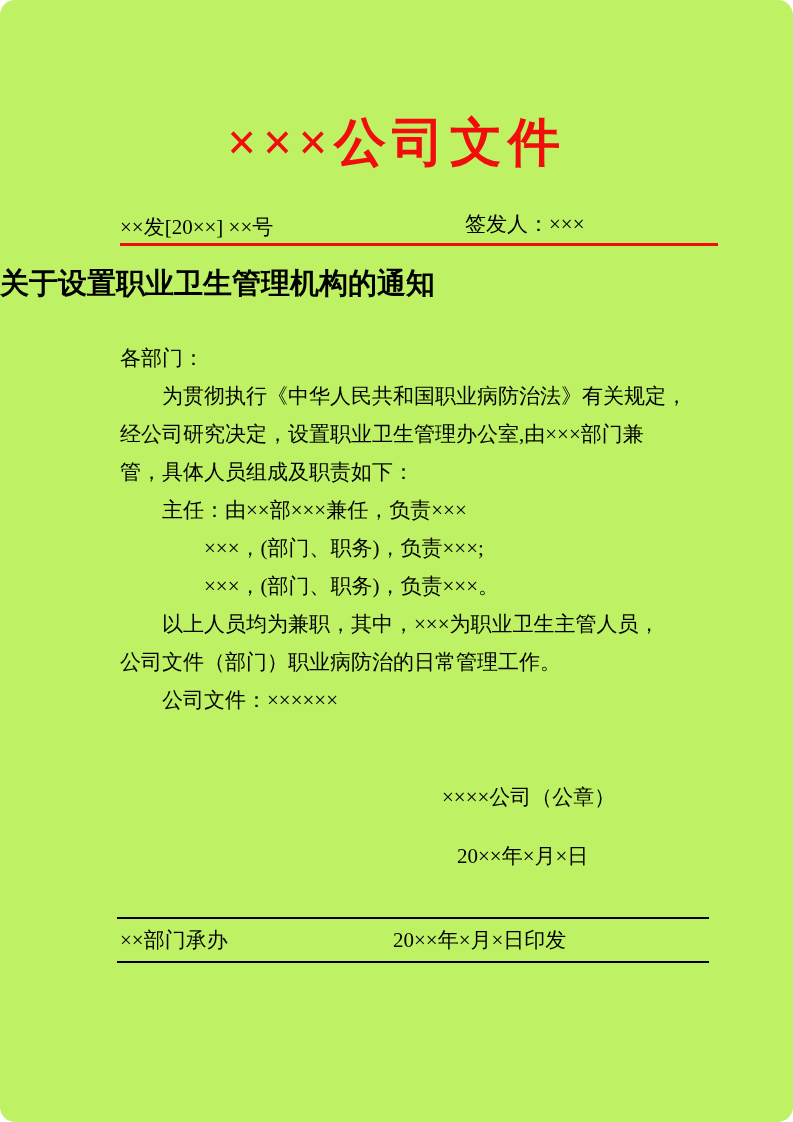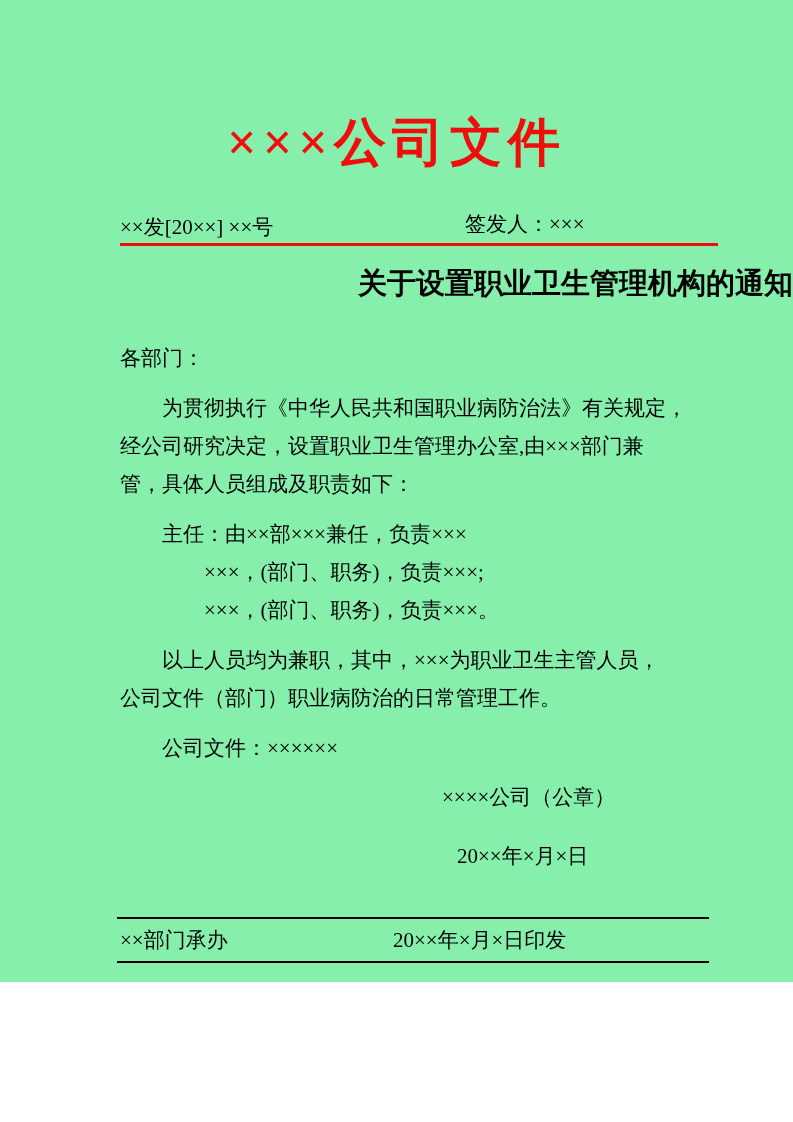--- a/index.html
+++ b/index.html
@@ -3,26 +3,27 @@
 <meta charset="utf-8">
 <style>
   html, body {
     margin: 0;
     padding: 0;
     background: #ffffff;
   }
   .page {
     position: relative;
     width: 793px;
-    height: 982px;
-    background: #86efac;
+    height: 1122px;
+    background: #bef264;
     margin: 0 auto;
     font-family: "Liberation Serif", "DejaVu Serif", serif;
     color: #000000;
     overflow: hidden;
+    border-radius: 15px;
   }
   .company-title {
     position: absolute;
     top: 112px;
     left: 0;
     width: 100%;
     text-align: center;
     font-size: 52px;
     line-height: 62px;
     font-weight: 700;
@@ -53,38 +54,38 @@
     left: 120px;
     width: 598px;
     height: 3px;
     background: #f20d0d;
   }
   .notice-title {
     position: absolute;
     top: 263px;
     left: 0;
     width: 100%;
-    text-align: right;
+    text-align: left;
     font-size: 29px;
     line-height: 40px;
     font-weight: 700;
     white-space: nowrap;
   }
   .doc-body {
     position: absolute;
     top: 339px;
     left: 120px;
     width: 605px;
     font-size: 21px;
     line-height: 38px;
   }
   .doc-body .line {
     white-space: nowrap;
   }
-  .indent-2 { padding-left: 42px; margin-top: 12px; }
+  .indent-2 { padding-left: 42px; }
   .indent-4 { padding-left: 84px; }
   .signature-company {
     position: absolute;
     top: 783px;
     left: 442px;
     font-size: 21px;
     line-height: 28px;
     white-space: nowrap;
   }
   .signature-date {

